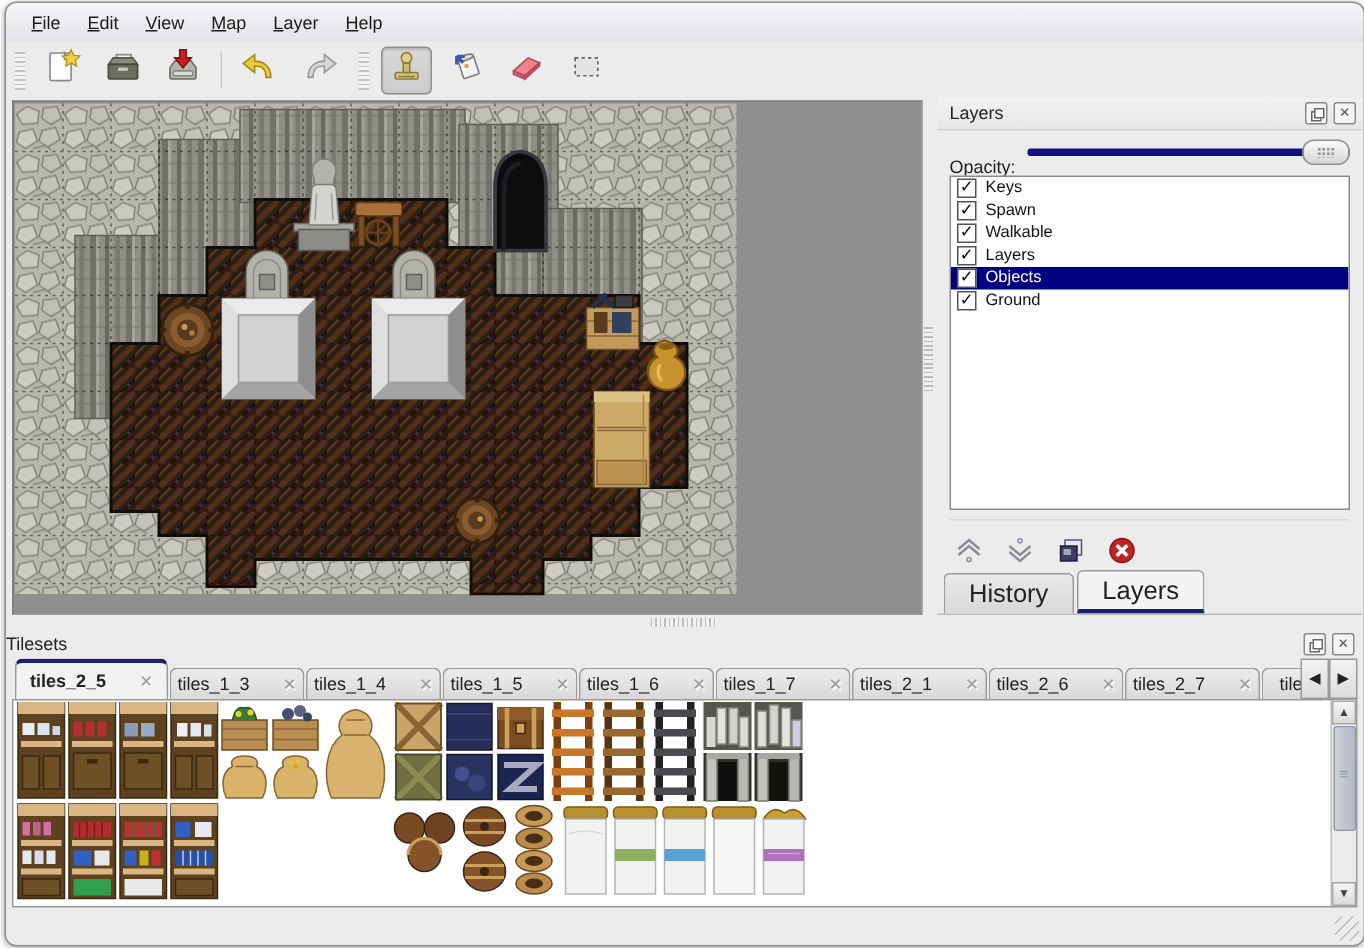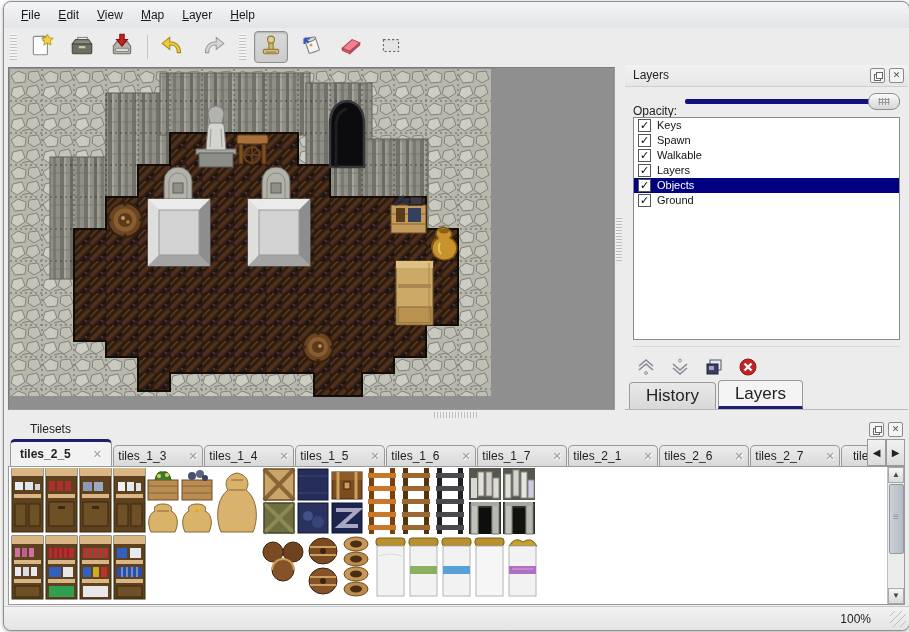--- a/index.html
+++ b/index.html
@@ -55,21 +55,21 @@
   .panel-tabs{display:flex;align-items:flex-end;height:26px;margin-top:auto;border-bottom:1px solid #b8b8b8;padding-left:4px;}
   .ptab{font-size:17px;color:#222;padding:3px 16px;border:1px solid #9a9a9a;border-bottom:none;
     border-radius:4px 4px 0 0;background:linear-gradient(#e9e9e9,#d8d8d8);margin-right:2px;}
   .ptab.active{background:#f4f4f4;border-bottom:3px solid #1e1e6e;padding-bottom:2px;}
   
   .hsplit{position:absolute;left:0;top:408px;right:0;height:9px;}
   .hsplit .grip{position:absolute;left:430px;top:2px;width:44px;height:6px;
     background:repeating-linear-gradient(90deg,#bdbdbd 0 1px,#f0f0f0 1px 3px);}
   
   .tilesets{position:absolute;left:0;top:417px;right:0;height:186px;display:flex;flex-direction:column;}
-  .ts-title{height:20px;display:flex;align-items:center;padding:0 6px 0 26px;font-size:12px;color:#222;}
+  .ts-title{height:20px;display:flex;align-items:center;padding:0 6px 0 0;font-size:12px;color:#222;}
   .ts-tabbar{height:27px;display:flex;align-items:flex-end;padding-left:6px;position:relative;}
   .ts-tab{height:20px;display:flex;align-items:center;justify-content:center;gap:22px;font-size:12px;color:#222;
     width:88px;flex:none;border:1px solid #9a9a9a;border-bottom:none;border-radius:5px 5px 0 0;
     background:linear-gradient(#ececec,#d9d9d9);margin-right:1px;overflow:hidden;}
   .ts-tab.active{height:24px;width:100px;background:#f2f2f2;border-top:3px solid #1e1e6e;font-weight:bold;}
   .ts-tab .x{color:#9a9a9a;font-weight:bold;font-size:11px;text-shadow:1px 1px 0 #fff;}
   .ts-scroll{position:absolute;right:4px;bottom:0;display:flex;}
   .ts-scroll .sb{width:17px;height:25px;border:1px solid #9a9a9a;background:linear-gradient(#f2f2f2,#dcdcdc);
     display:flex;align-items:center;justify-content:center;font-size:10px;color:#222;}
   .ts-content{flex:1;margin:0 4px;background:#fff;border:1px solid #9a9a9a;position:relative;overflow:hidden;}
@@ -724,17 +724,14 @@
         </g>
       </svg>
       <div class="vscroll">
         <div class="arr" style="top:0">▲</div>
         <div class="thumb" style="top:17px;height:68px"></div>
         <div class="arr" style="bottom:0">▼</div>
       </div>
     </div>
   </div>
 
-  <div class="statusbar">
-    <span class="zoom-label">100%</span>
-  </div>
   <div class="resize-grip"></div>
 </div>
 
 </body></html>

